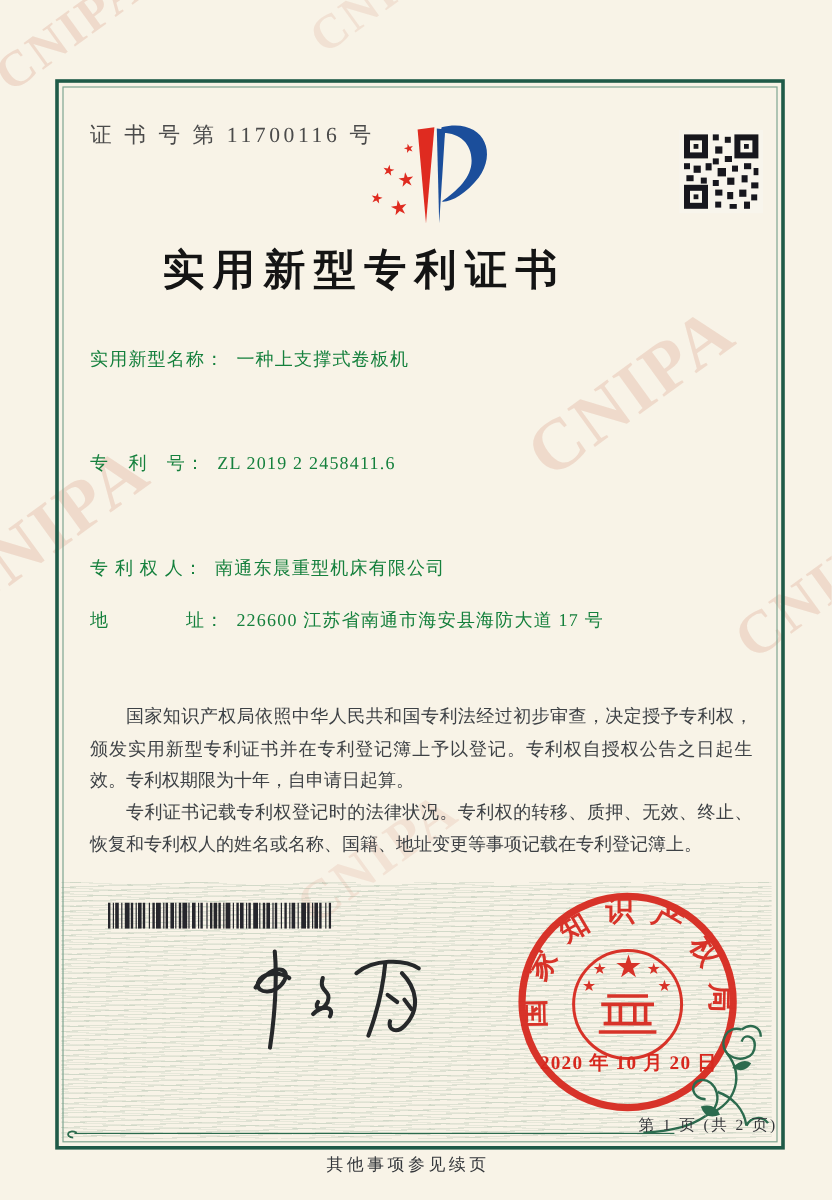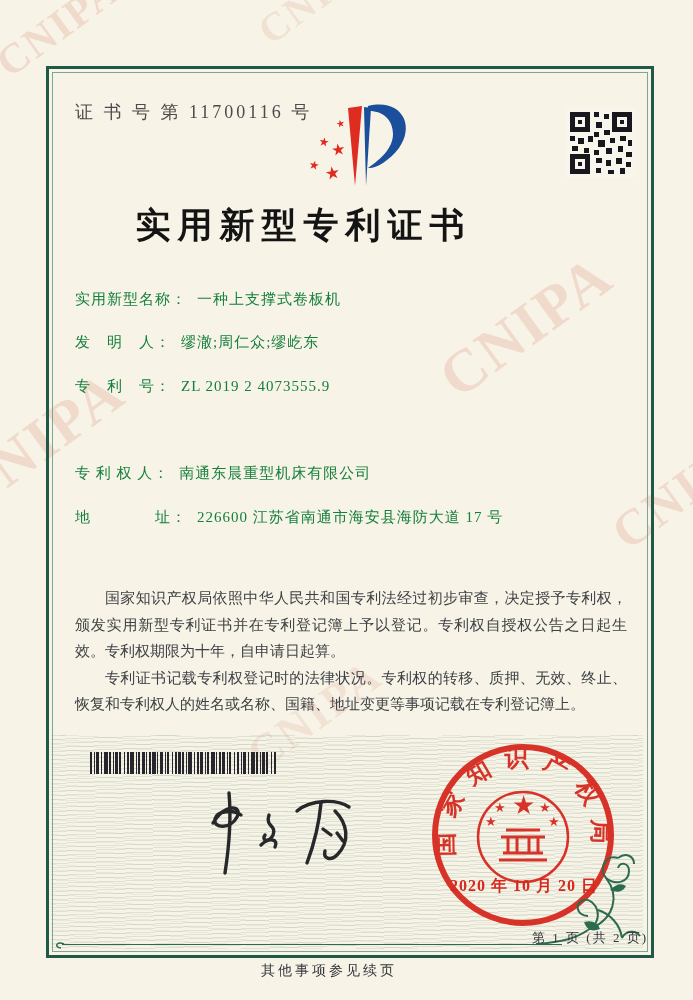--- a/index.html
+++ b/index.html
@@ -56,21 +56,21 @@
   .sealdate{position:absolute;left:430px;top:876px;width:188px;text-align:center;
             font-size:16px;font-weight:600;color:#d7281e;letter-spacing:1px;}
 
   .vine{position:absolute;left:62px;top:944px;width:500px;
         border-top:1.5px solid #2c6b4e;}
   .flourish{position:absolute;left:536px;top:838px;}
   .vinecurl{position:absolute;left:52px;top:938px;}
 
   .pageno{position:absolute;left:46px;top:929px;width:602px;text-align:right;
           font-size:13px;color:#33363a;letter-spacing:2px;}
-  .note{position:absolute;left:4px;top:962px;width:650px;text-align:center;
+  .note{position:absolute;left:15px;top:962px;width:650px;text-align:center;
         font-size:14px;color:#33363a;letter-spacing:3px;}
 </style>
 </head>
 <body>
 
 <div class="page">
 
   <span class="wm w1">CNIPA</span>
   <span class="wm w2">CNIPA</span>
   <span class="wm w3">CNIPA</span>
@@ -145,25 +145,22 @@
         <rect x="12" y="54" width="4" height="4"></rect>
       </g>
     </svg>
   </div>
 
   <div class="title">实用新型专利证书</div>
 
   <div class="row r0">
     <span class="lbl">实用新型名称：</span><span class="val">一种上支撑式卷板机</span>
   </div>
-  <div class="row r1">
-    <span class="lbl">发　明　人：</span><span class="val">缪澈;周仁众;缪屹东</span>
-  </div>
   <div class="row r2">
-    <span class="lbl">专　利　号：</span><span class="val">ZL 2019 2 4073555.9</span>
+    <span class="lbl">专　利　号：</span><span class="val">ZL 2019 2 2458411.6</span>
   </div>
   <div class="row r4">
     <span class="lbl">专 利 权 人：</span><span class="val">南通东晨重型机床有限公司</span>
   </div>
   <div class="row r5">
     <span class="lbl">地　　　　址：</span><span class="val">226600 江苏省南通市海安县海防大道 17 号</span>
   </div>
 
   <div class="paras">
     <p>国家知识产权局依照中华人民共和国专利法经过初步审查，决定授予专利权，颁发实用新型专利证书并在专利登记簿上予以登记。专利权自授权公告之日起生效。专利权期限为十年，自申请日起算。</p>

